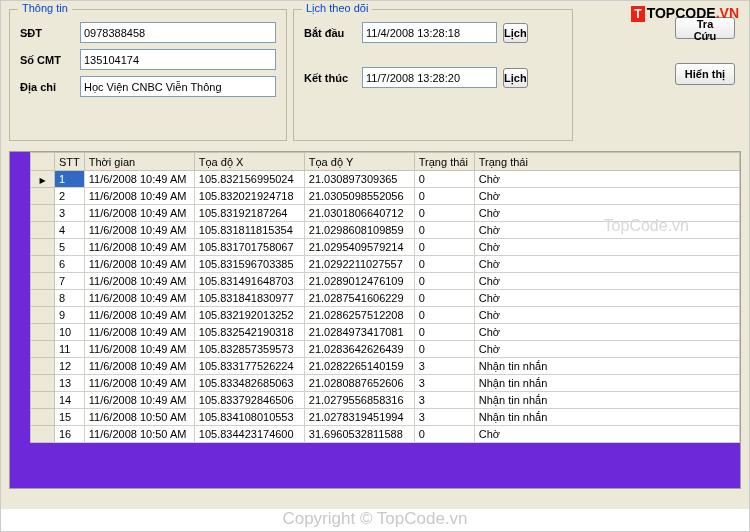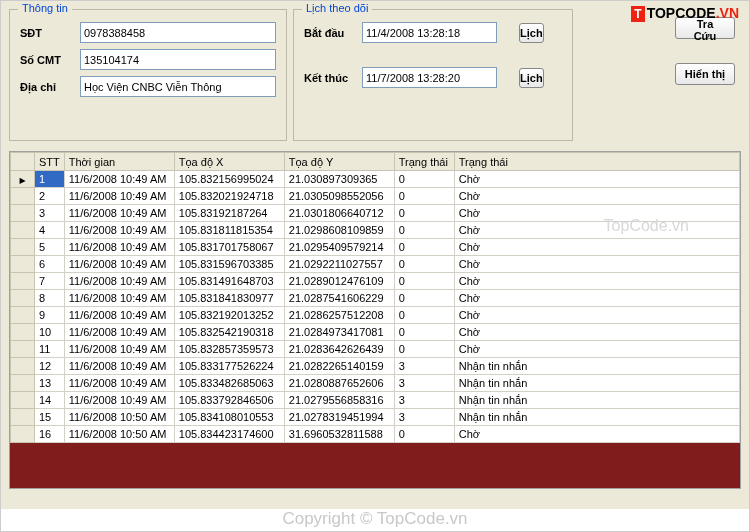--- a/index.html
+++ b/index.html
@@ -16,26 +16,26 @@
 .groupbox { border: 1px solid #bdb9a8; position: relative; padding: 12px 10px 8px 10px; background: #ece9d8; }
 .groupbox .legend { position: absolute; top: -8px; left: 8px; background: #ece9d8; padding: 0 4px; color: #0046d5; font-size: 11px; }
 .gb1 { width: 278px; height: 132px; }
 .gb2 { width: 280px; height: 132px; }
 .field-row { display: flex; align-items: center; margin-bottom: 6px; }
 .field-label { width: 60px; font-weight: bold; font-size: 11px; color: #000; text-align: left; }
 .gb2 .field-label { width: 58px; }
 .text-input { flex: 1; height: 21px; border: 1px solid #7f9db9; background: #fff; font-size: 11px; padding: 1px 3px; font-family: inherit; }
 .gb2 .text-input { width: 135px; flex: none; }
 .btn { height: 22px; border: 1px solid #888; border-radius: 3px; background: linear-gradient(#fff,#e8e8e8); font-size: 11px; font-weight: bold; padding: 0 8px; cursor: pointer; font-family: inherit; }
-.btn-sm { height: 20px; padding: 0 0; margin-left: 22px; }
+.btn-sm { height: 20px; padding: 0 0; margin-left: 6px; }
 .side-btns { position: absolute; right: 14px; top: 16px; display: flex; flex-direction: column; gap: 24px; }
 .side-btns .btn { width: 60px; }
 .side-btns .spacer { height: 22px; }
 .grid-wrap { margin-top: 10px; height: 338px; border: 1px solid #a0a0a0; background: #fff; overflow: hidden; position: relative; }
-.grid-inner { background: #7f1d1d; height: 100%; overflow-y: scroll; overflow-x: hidden; }
+.grid-inner { background: #6d28d9; height: 100%; overflow-y: scroll; overflow-x: hidden; padding-left: 20px; }
 table { border-collapse: collapse; width: 100%; background: #fff; }
 th { background: #ece9d8; border: 1px solid #c8c4b2; font-weight: normal; font-size: 11px; text-align: left; padding: 2px 4px; height: 18px; }
 td { border: 1px solid #d4d0c8; font-size: 11px; padding: 1px 4px; height: 17px; background: #fff; }
 th.rowhdr, td.rowhdr { background: #ece9d8; width: 24px; border: 1px solid #c8c4b2; text-align: center; }
 tr.selected td.rowhdr { background: #ece9d8; }
 tr.selected td.rowhdr::before { content: "▶"; font-size: 8px; color: #000; }
 tr.selected td.c-stt { background: #316ac5; color: #fff; }
 .c-stt { width: 28px; }
 .c-time { width: 110px; }
 .c-x { width: 110px; }

